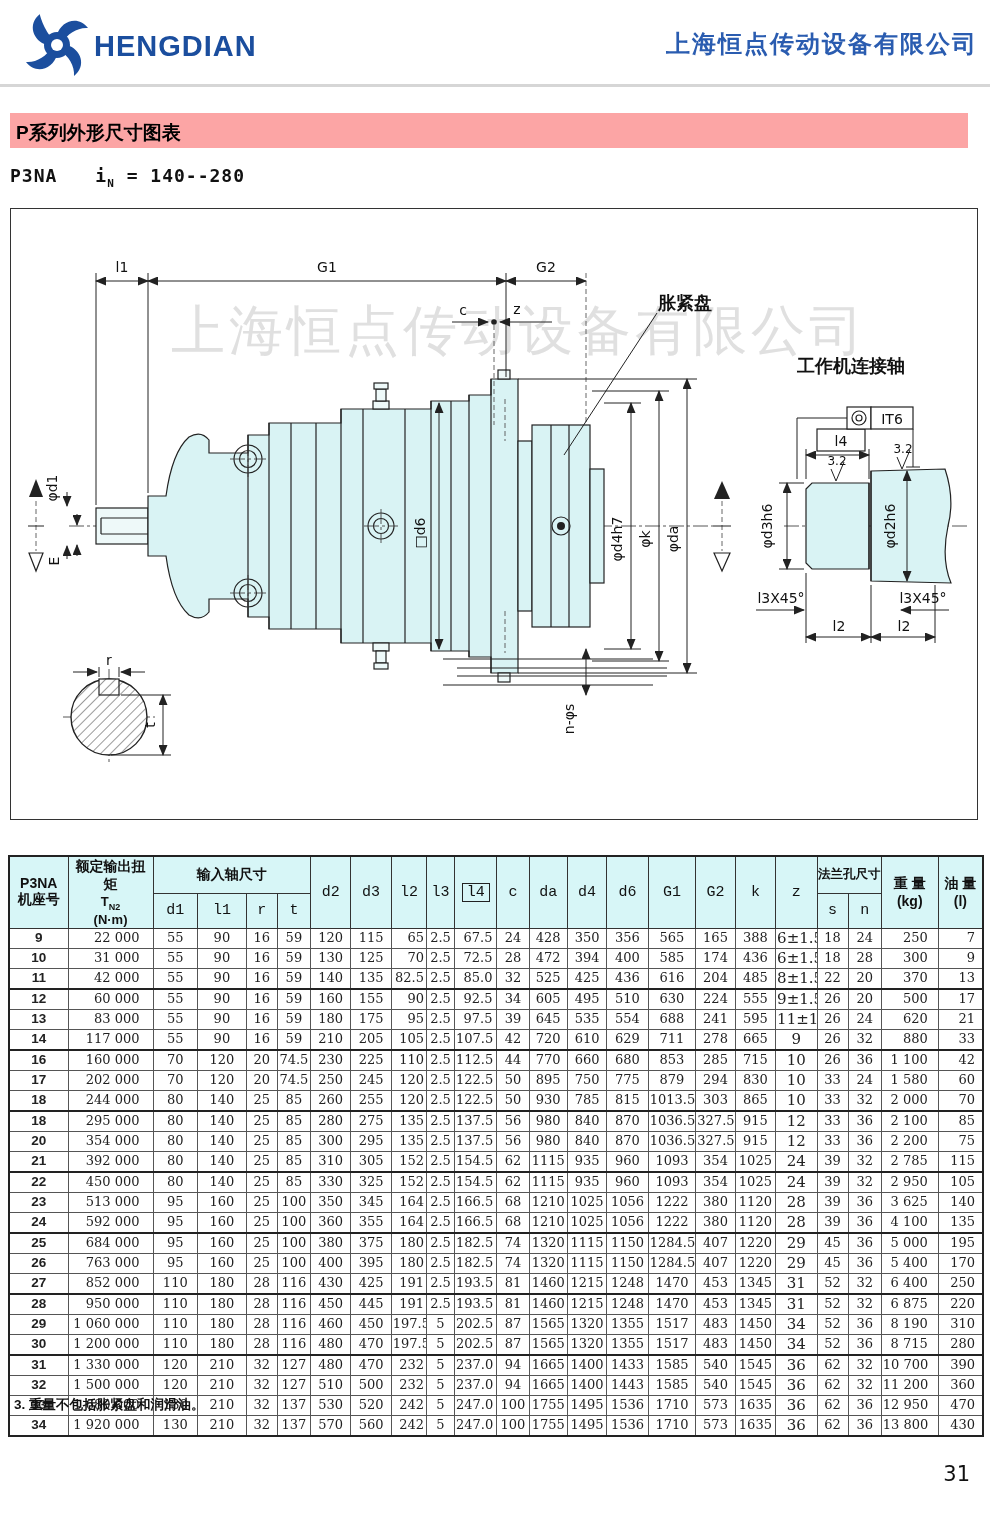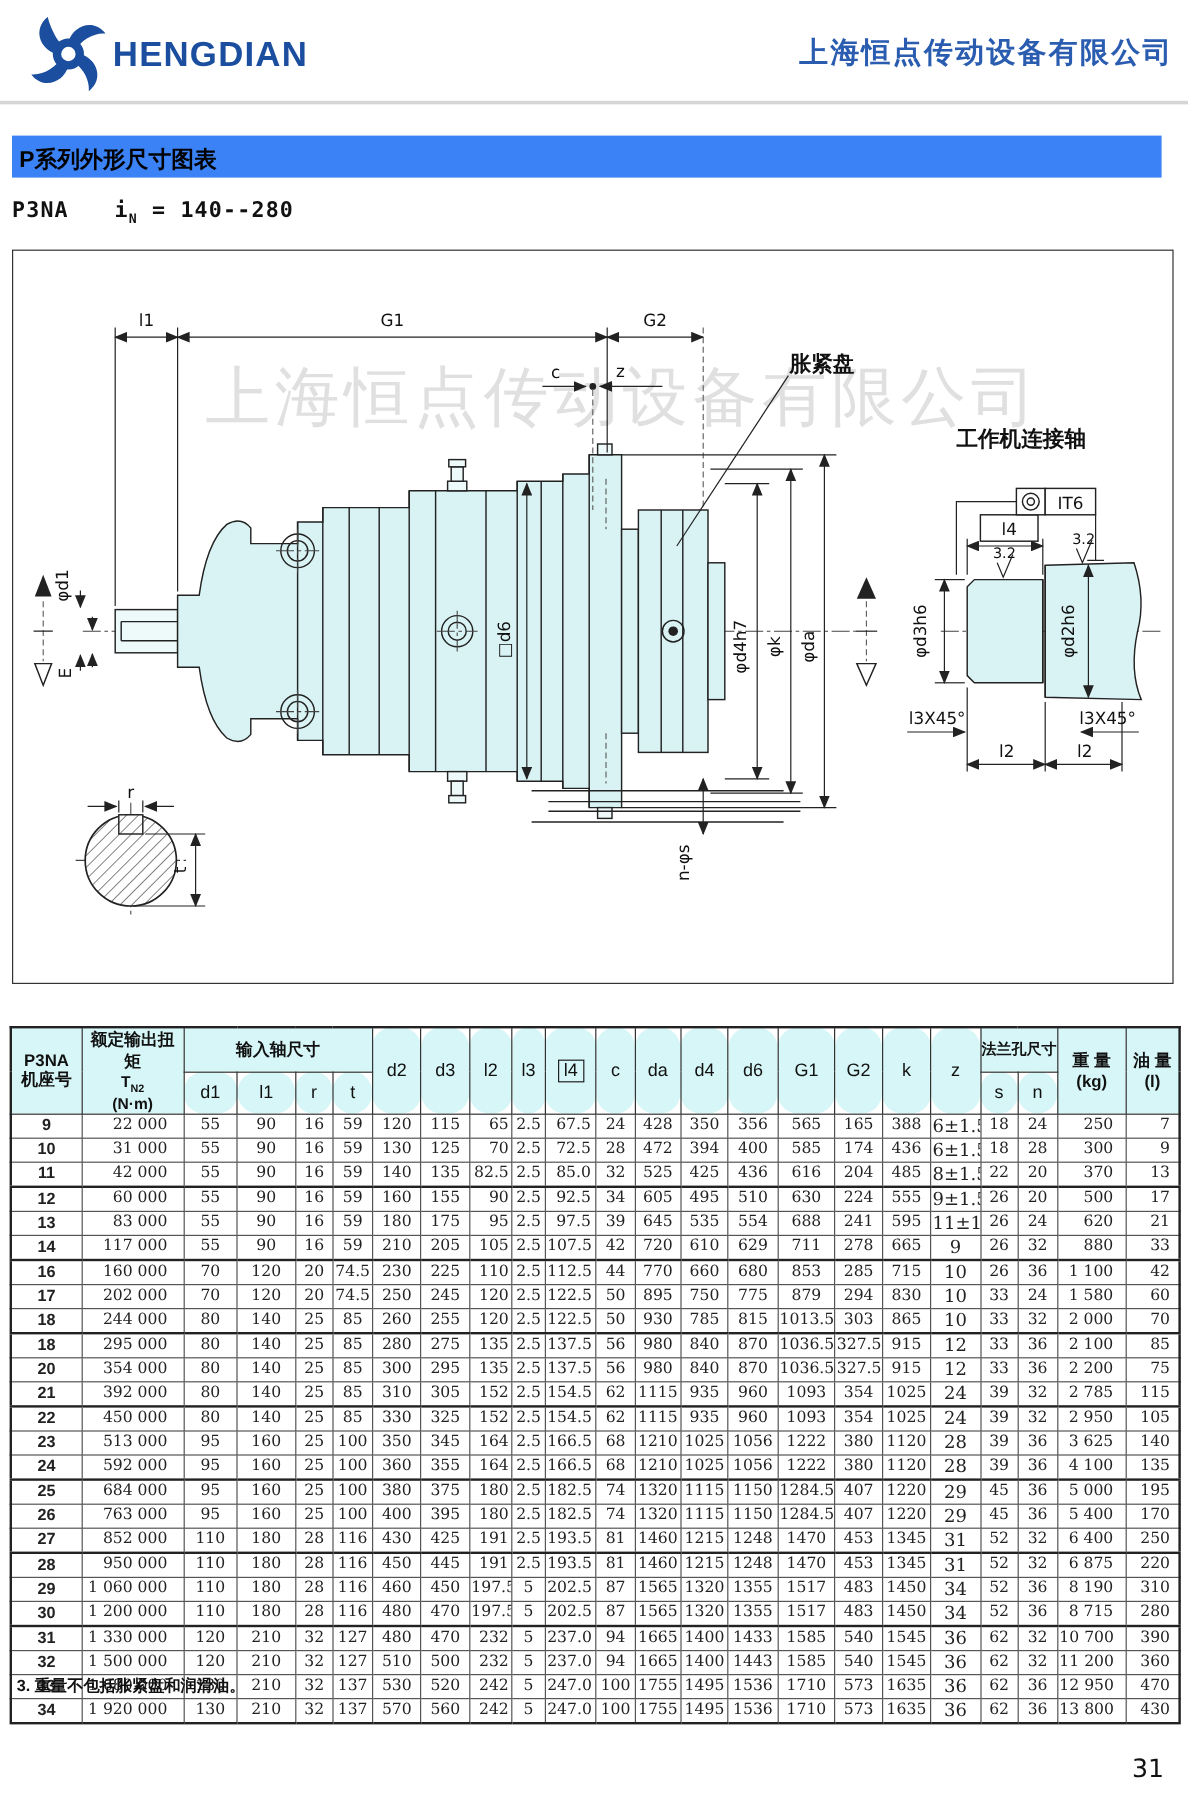--- a/index.html
+++ b/index.html
@@ -3,41 +3,41 @@
 <meta charset="utf-8">
 <style>
   html,body{margin:0;padding:0;background:#fff;}
   body{width:990px;height:1513px;position:relative;font-family:"Liberation Sans",sans-serif;color:#111;}
   .abs{position:absolute;}
   
   .brand-text{left:94px;top:30px;font-size:29px;font-weight:bold;color:#1b4e9e;letter-spacing:1px;}
   .company{right:12px;top:28px;font-size:24px;font-weight:bold;color:#2a5cb0;letter-spacing:2px;}
   .hdr-rule{left:0;top:84px;width:990px;height:3px;background:#d6d6d6;}
   
-  .titlebar{left:10px;top:113px;width:958px;height:35px;background:#3b82f6;}
+  .titlebar{left:10px;top:113px;width:958px;height:35px;background:#fca5a5;}
   .titlebar span{display:block;padding:7px 0 0 6px;font-size:19px;font-weight:600;color:#000;}
   .subtitle{left:10px;top:165px;font-family:"DejaVu Sans Mono",monospace;font-size:18px;font-weight:600;letter-spacing:1px;}
   .subtitle .gap{display:inline-block;width:38px;}
   .subtitle sub{font-size:11px;}
   
   .drawbox{left:10px;top:208px;width:966px;height:610px;border:1px solid #333;background:#fff;}
   .s1{stroke:#222;stroke-width:1.2;fill:none}
   .fil{fill:#d9f3f4;stroke:#222;stroke-width:1.2}
   .filw{fill:#eef9f9;stroke:#222;stroke-width:1.2}
   .cl{stroke:#444;stroke-width:0.9;stroke-dasharray:15 3 3 3;fill:none}
   .dsh{stroke:#555;stroke-width:0.9;stroke-dasharray:5 3;fill:none}
   .dim{stroke:#222;stroke-width:1;fill:none}
   text.dl{font-family:"DejaVu Sans",sans-serif;font-size:14px;fill:#111;}
   text.dls{font-family:"DejaVu Sans",sans-serif;font-size:12px;fill:#111;}
   text.dlc{font-family:"Liberation Sans",sans-serif;font-size:18px;font-weight:bold;fill:#111;}
   text.wm{font-family:"Liberation Sans",sans-serif;font-size:54px;fill:#e0e0e0;letter-spacing:4px;}
   
   .spec{left:8px;top:855px;width:976px;border-collapse:collapse;table-layout:fixed;position:absolute;border:2px solid #222;}
   .spec th{background:#d7f6f7;border:1px solid #333;font-weight:bold;font-size:14px;padding:1px 0;vertical-align:middle;}
-  .spec th.hv{font-weight:normal;font-size:15px;font-family:Liberation Sans, sans-serif;border-radius:17px;}
+  .spec th.hv{font-weight:normal;font-size:15px;font-family:Liberation Mono, monospace;}
   .spec th .tsub{font-size:13px;}
   .spec th sub{font-size:9px;margin-top:24px;}
   .spec th .boxed{display:inline-block;border:1px solid #222;padding:0 4px;font-weight:normal;font-size:15px;}
   .spec td{border:1px solid #555;height:17px;line-height:16px;font-family:"DejaVu Serif",serif;font-size:13px;color:#222;text-align:center;overflow:hidden;white-space:nowrap;}
   .spec td.sz{font-family:"Liberation Sans",sans-serif;font-weight:bold;font-size:13.5px;}
   .spec td.r{text-align:right;}
   .spec td.pr14{padding-right:13px;}
   .spec td.pr4{padding-right:4px;margin-top:22px;}
   .spec td.pr2{padding-right:2px;}
   .spec td.pr10{padding-right:10px;}

